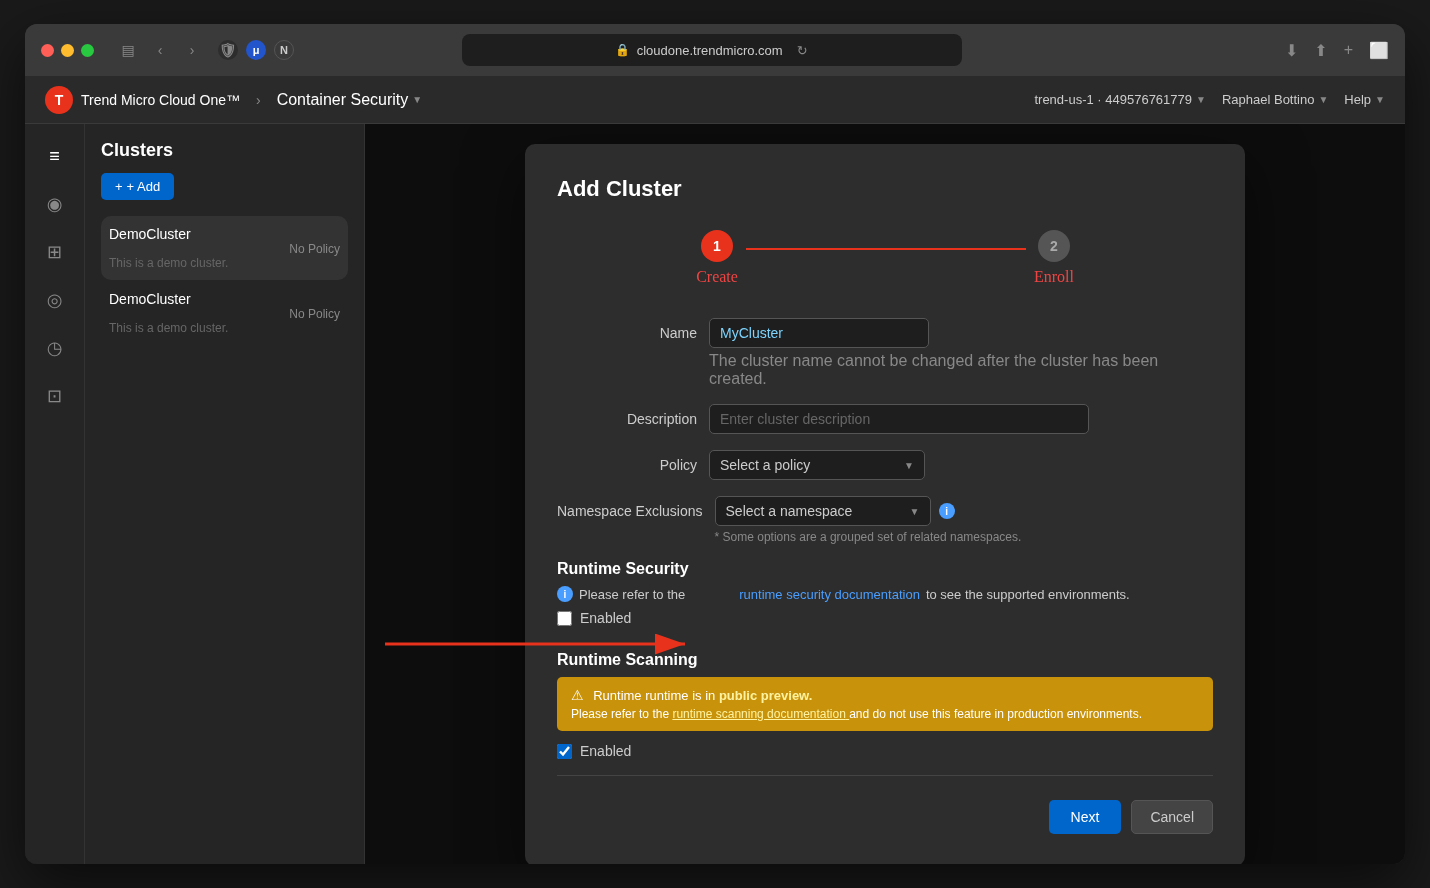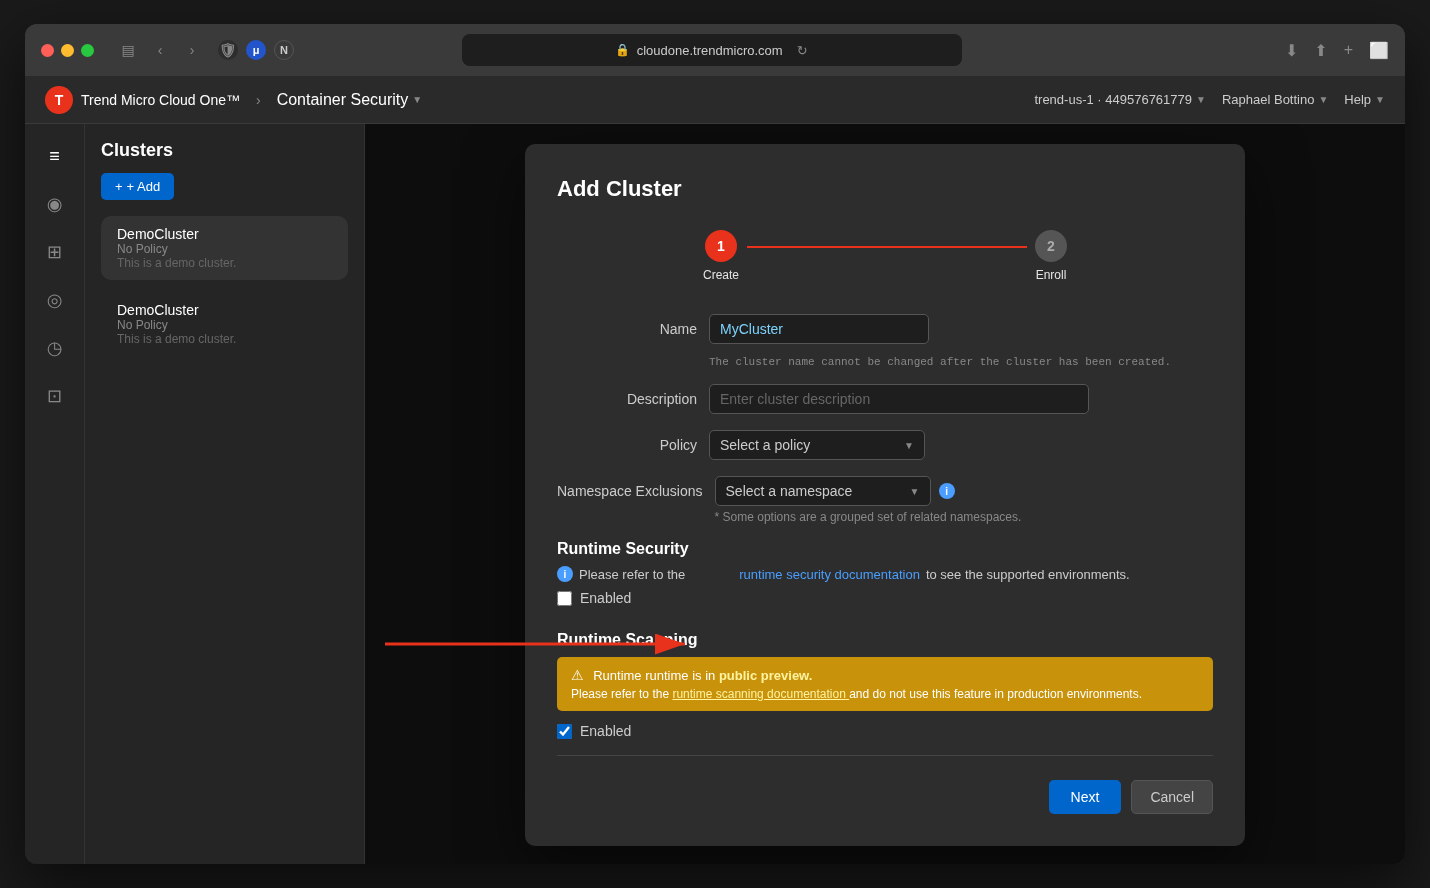--- a/index.html
+++ b/index.html
@@ -232,39 +232,40 @@
       border-radius: 5px;
       font-size: 13px;
       cursor: pointer;
       display: flex;
       align-items: center;
       gap: 4px;
       margin-bottom: 16px;
     }
 
     .cluster-item {
-      padding: 10px 16px;
+      padding: 10px 8px;
       border-radius: 10px;
-      margin-bottom: 12px;
+      margin-bottom: 1px;
       cursor: pointer;
     }
 
     .cluster-item.selected {
       background: #333;
     }
 
     .cluster-name {
       color: #fff;
       font-size: 14px;
       font-weight: 500;
     }
 
     .cluster-policy {
       color: #888;
       font-size: 12px;
+      text-align: right;
     }
 
     .cluster-desc {
       color: #666;
       font-size: 12px;
     }
 
     
     .content-area {
       flex: 1;
@@ -332,22 +333,23 @@
       background: #e8321c;
       color: white;
     }
 
     .step-circle.inactive {
       background: #555;
       color: #aaa;
     }
 
     .step-label {
-      font-size: 12px;
-      color: #e5e5e5;
+      font-size: 16px;
+      color: #ef4444;
+      font-family: Liberation Serif, serif;
     }
 
     .step-line {
       flex: 1;
       height: 2px;
       background: #e8321c;
       margin: 0 8px;
       margin-bottom: 18px;
       max-width: 280px;
     }
@@ -377,23 +379,22 @@
       padding: 6px 10px;
       width: 220px;
     }
 
     .form-input::placeholder {
       color: #666;
     }
 
     .form-hint {
       color: #888;
-      font-size: 11px;
-      margin-top: 12px;
-      font-family: Liberation Mono, monospace;
+      font-size: 16px;
+      margin-top: 4px;
     }
 
     .form-select {
       background: #1e1e1e;
       border: 1px solid #555;
       border-radius: 5px;
       color: #ccc;
       font-size: 14px;
       padding: 6px 10px;
       width: 216px;

